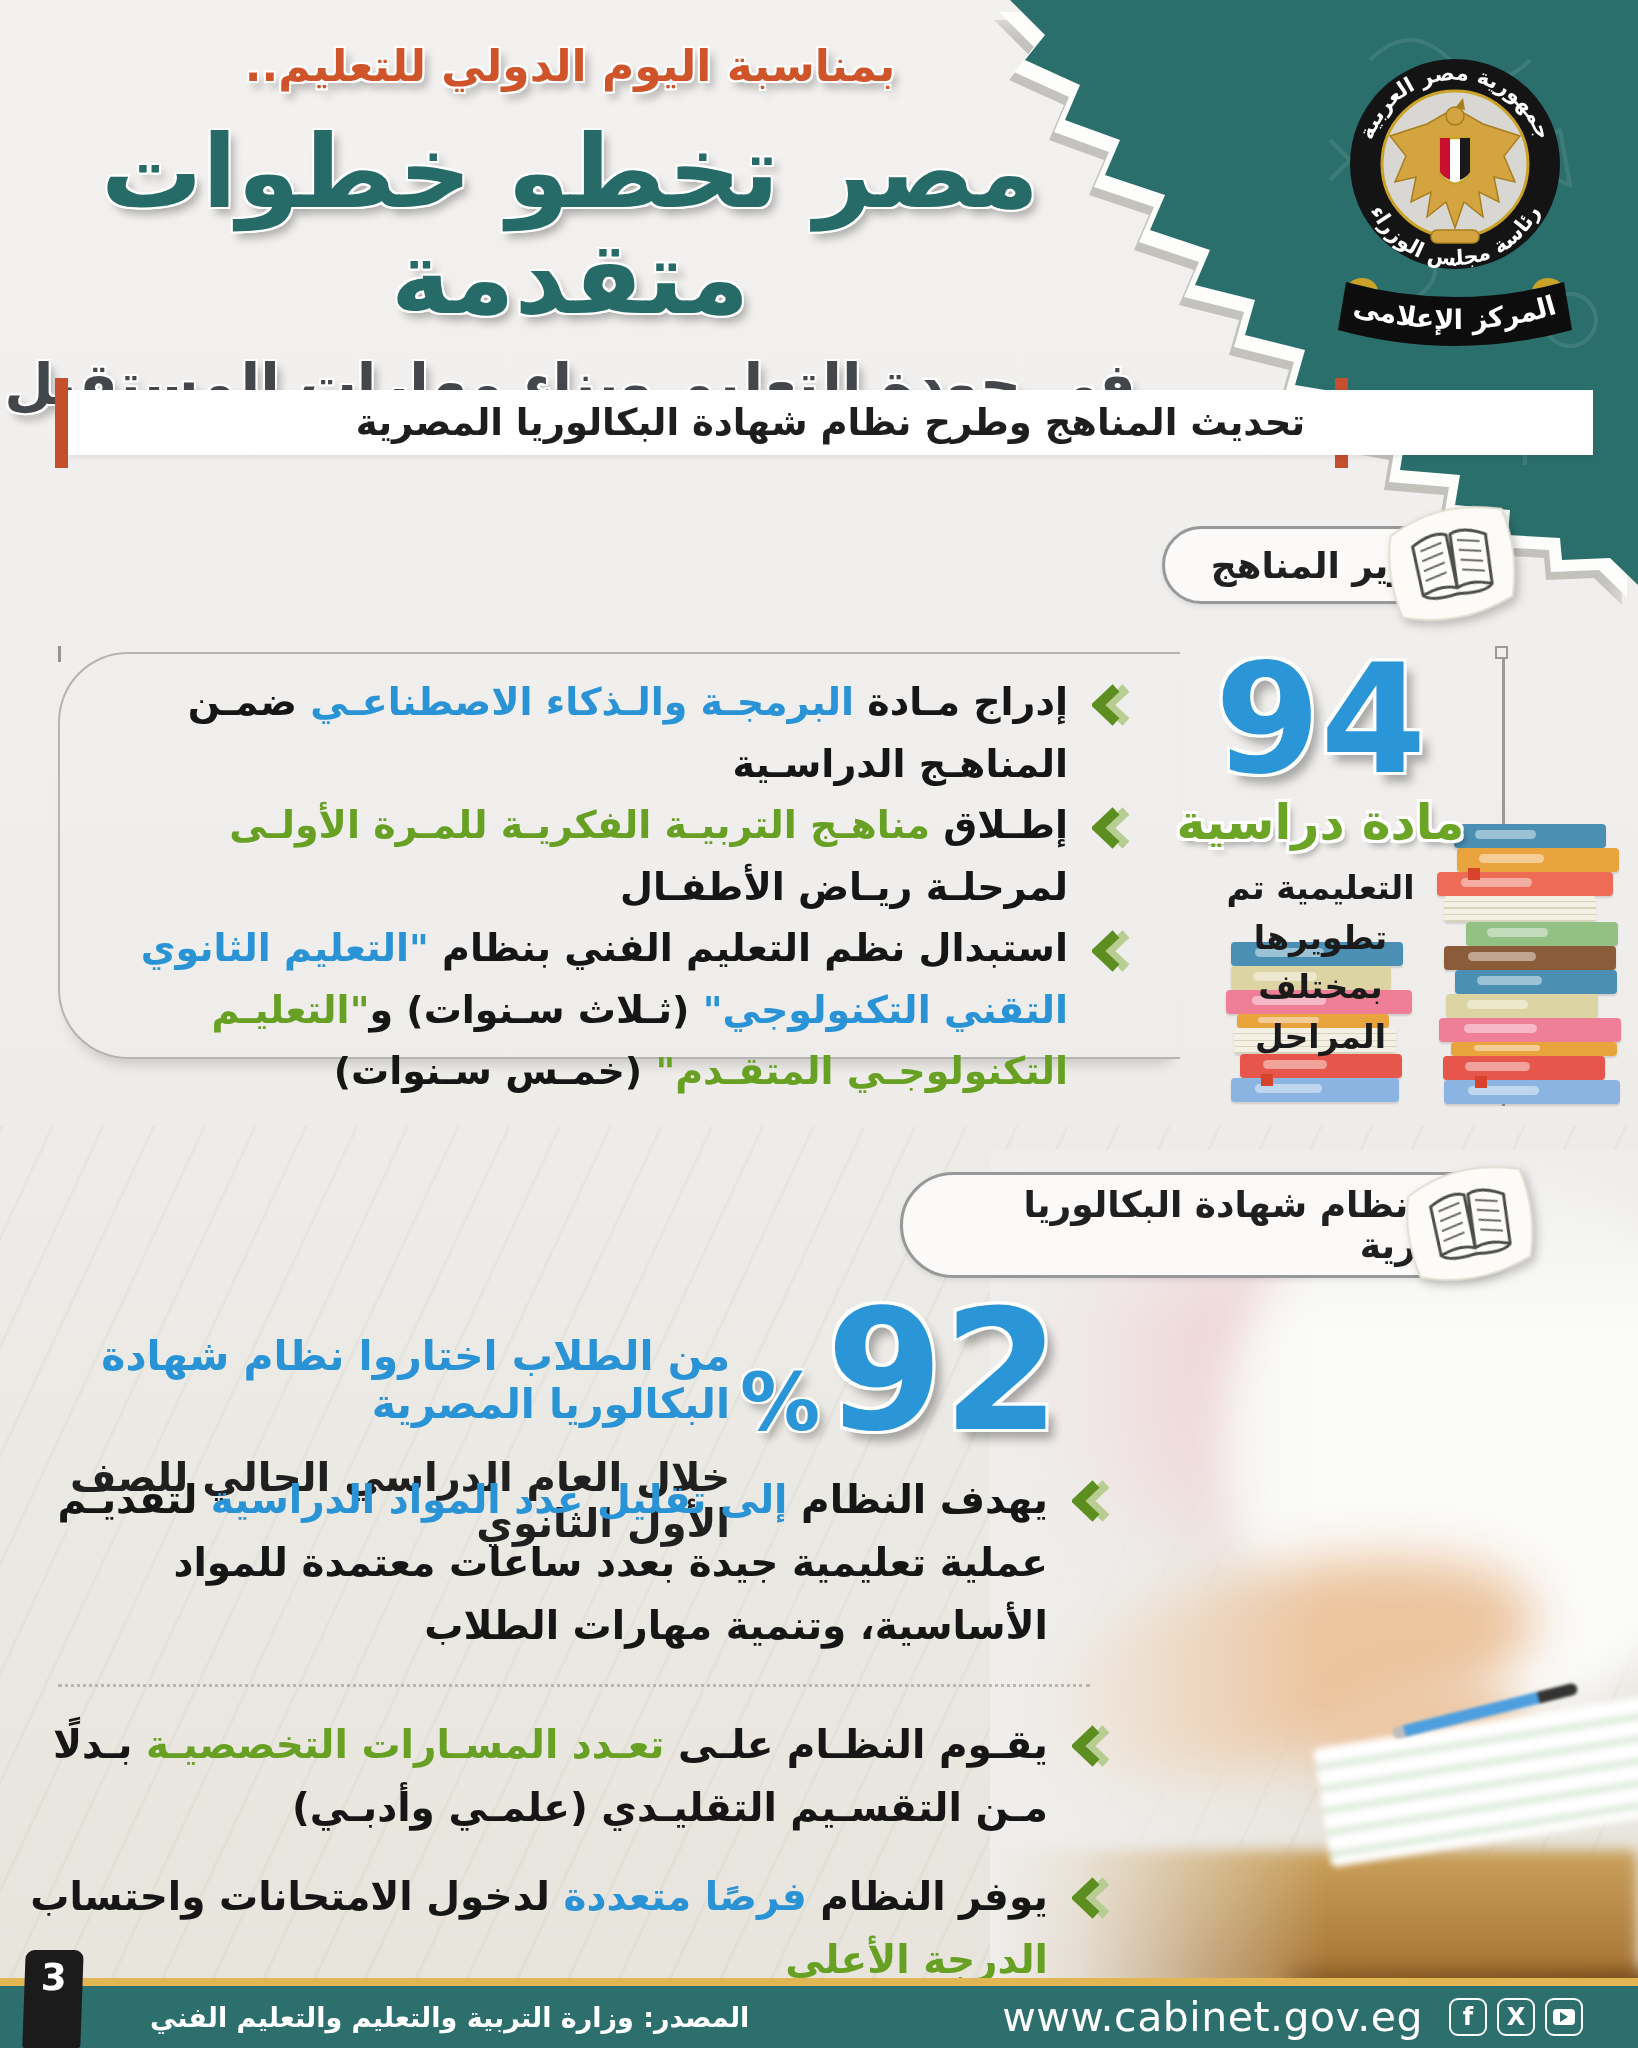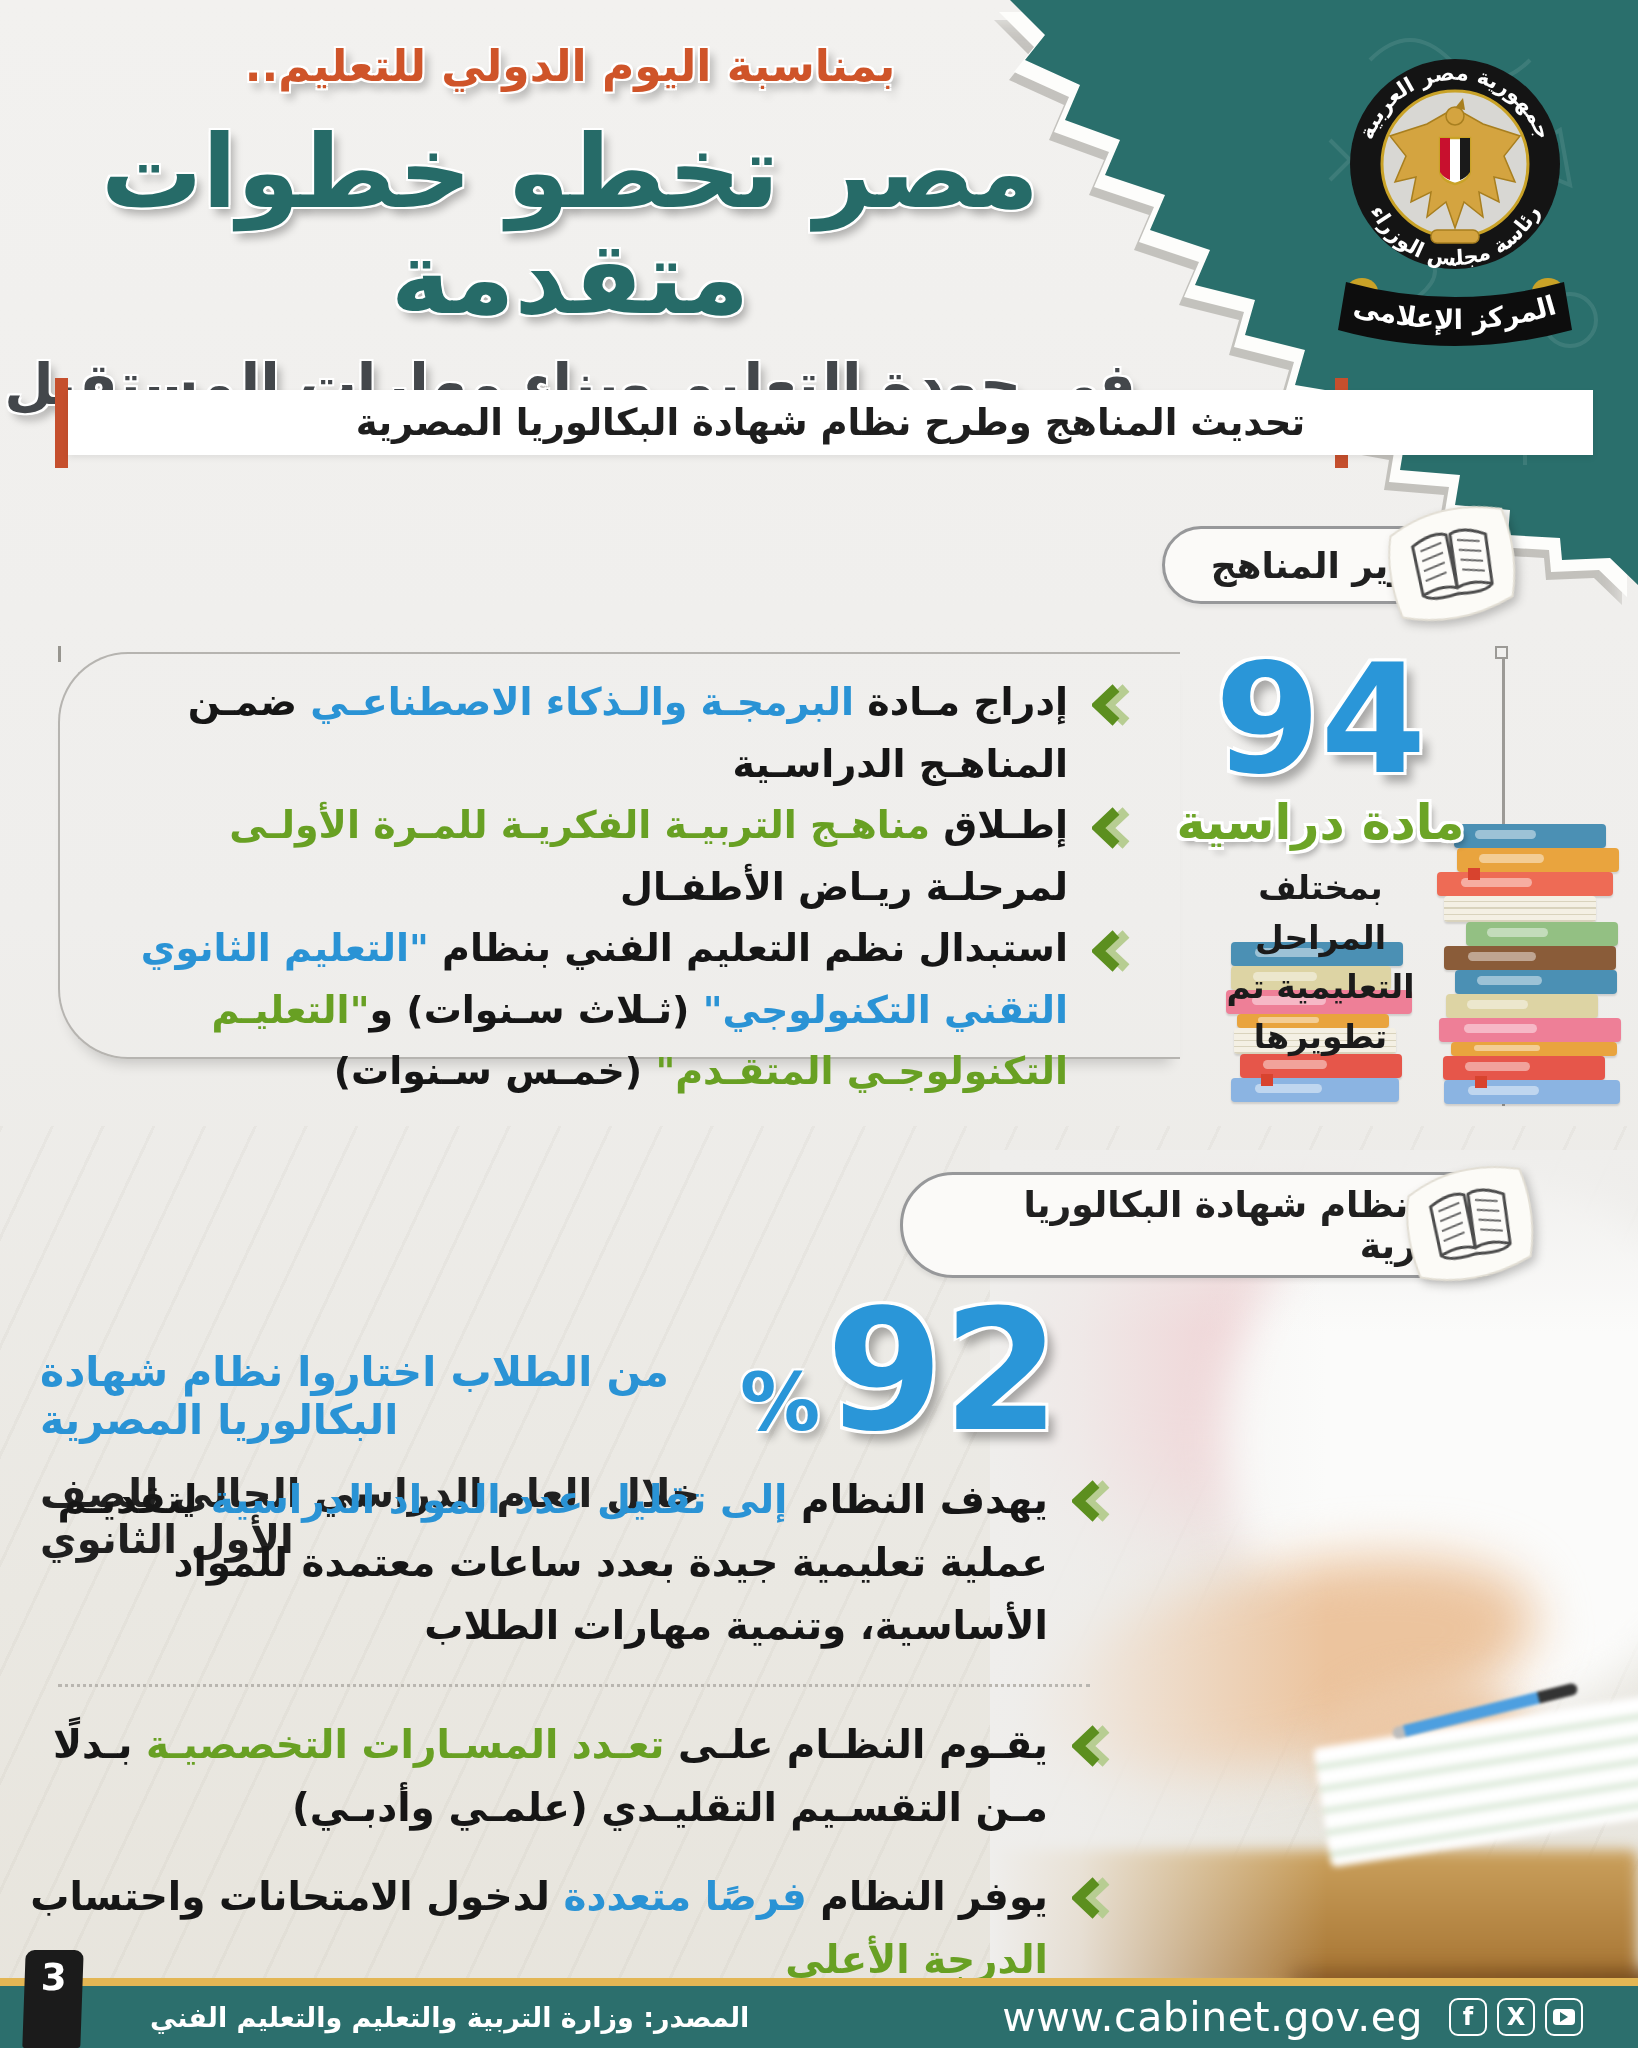--- a/index.html
+++ b/index.html
@@ -96,21 +96,21 @@
   .stack-left{left:1222px;top:938px;width:190px;height:164px;}
   .stack-right{left:1432px;top:804px;width:195px;height:300px;}
   .book{position:relative;height:24px;border-radius:4px;box-shadow:0 2px 2px rgba(0,0,0,.13);}
   .book .panel{position:absolute;top:6px;left:14%;width:40%;height:9px;border-radius:5px;background:rgba(255,255,255,.45);}
   .book.thin{height:14px;} .book.thin .panel{top:3px;height:6px;}
   .book.pages{height:26px;background:repeating-linear-gradient(180deg,#f4f0e4 0 5px,#d9d3bd 5px 6.5px) !important;}
   .book .bm{position:absolute;top:-4px;left:18%;width:12px;height:12px;background:#d8432e;}
 
   
   .stat2{position:absolute;left:40px;top:1292px;width:1020px;z-index:4;display:flex;direction:ltr;align-items:flex-start;}
-  .s2text{flex:1;text-align:left;margin-top:56px;}
+  .s2text{flex:1;text-align:right;margin-top:40px;}
   .s2l1{font-size:41px;font-weight:800;color:#2a93d5;}
   .s2l2{margin-top:26px;font-size:40px;font-weight:600;color:#202020;}
   .pct{font-size:80px;font-weight:800;color:#2a96d8;margin:64px 6px 0 10px;
     text-shadow:2px 2px 0 #fff,-2px -2px 0 #fff,2px -2px 0 #fff,-2px 2px 0 #fff,5px 7px 8px rgba(0,0,0,.3);}
   .stat2 .bignum{font-size:168px;}
 
   
   .sec2{position:absolute;left:28px;top:1468px;width:1092px;z-index:4;
     display:flex;flex-direction:column;gap:26px;}
   .sec2 .btext{font-size:39px;}
@@ -251,22 +251,22 @@
         <div class="btext"><span class="seg k">استبدال نظم التعليم الفني بنظام </span><span class="seg b">"التعليم الثانوي التقني التكنولوجي"</span><span class="seg k"> (ثـلاث سـنوات) و</span><span class="seg g">"التعليـم التكنولوجـي المتقـدم"</span><span class="seg k"> (خمـس سـنوات)</span></div>
       </div>
     </div>
 
   <div class="vline"></div>
   <div class="vsq"></div>
   <div class="stat1">
     <div class="bignum">94</div>
     <div class="unit">مادة دراسية</div>
     <div class="s1desc">
+      <div>التعليمية تم تطويرها</div>
       <div>بمختلف المراحل</div>
-      <div>التعليمية تم تطويرها</div>
     </div>
   </div>
   <div class="stack stack-left">
       <div class="book" style="width: 172px; background: rgb(75, 144, 180); transform: translateX(0px);">
         <div class="panel"></div>
       </div>
       <div class="book" style="width: 160px; background: rgb(221, 212, 164); transform: translateX(-6px);">
         <div class="panel"></div>
       </div>
       <div class="book" style="width: 186px; background: rgb(238, 127, 151); transform: translateX(2px);">

